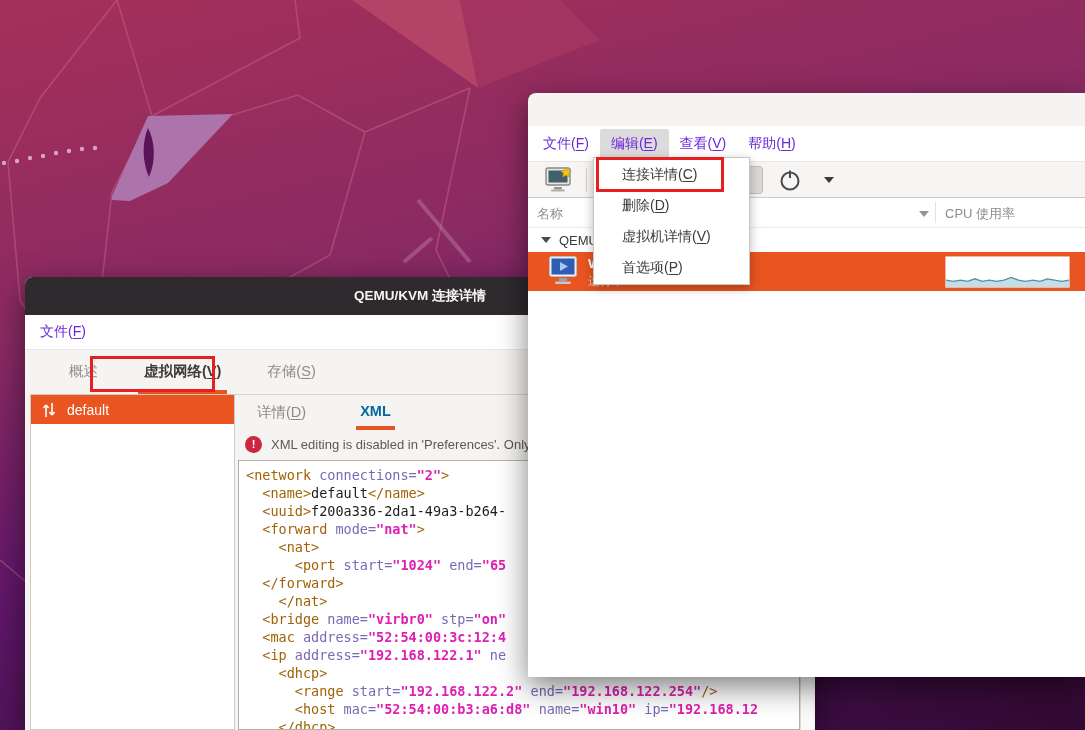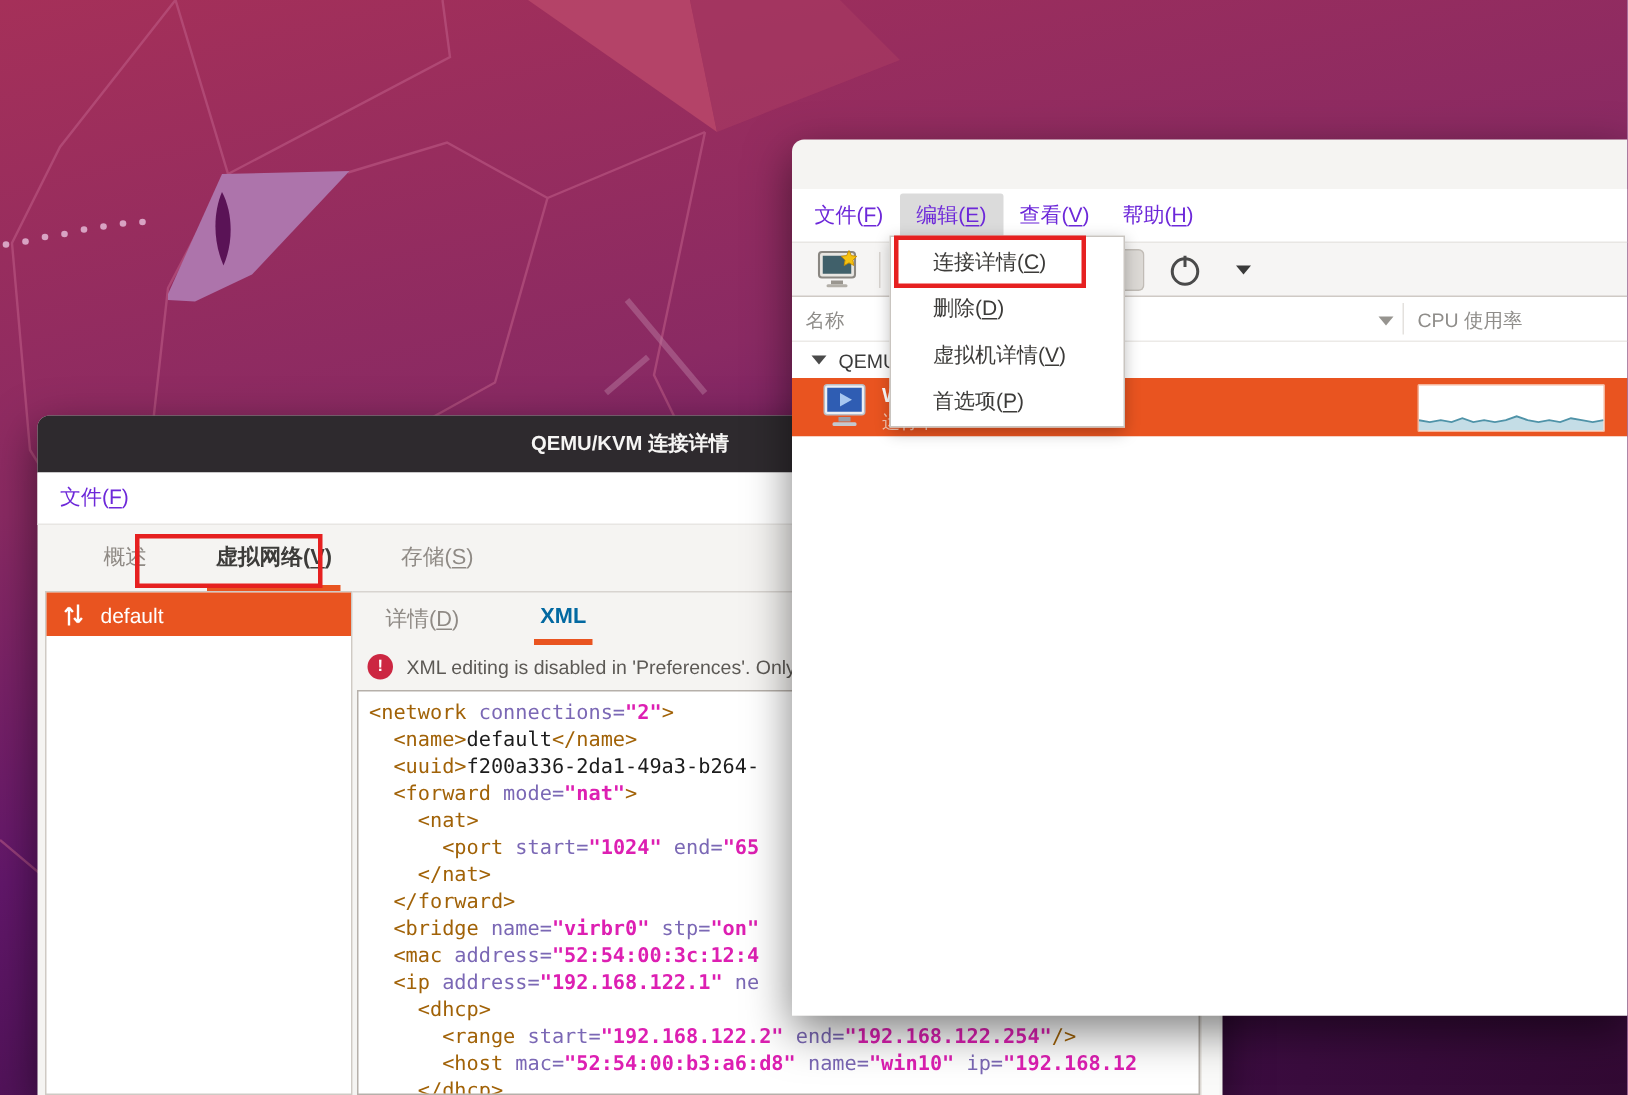--- a/index.html
+++ b/index.html
@@ -171,22 +171,22 @@
       <span style="white-space:nowrap; overflow:hidden;">XML editing is disabled in 'Preferences'. Only en</span>
     </div>
 
     <div class="code-box" id="xml-code" style="left:213px; top:183px; width:562px; bottom:0;">
         <div class="code-line"><span class="tk-t">&lt;network </span><span class="tk-a">connections=</span><span class="tk-v">"2"</span><span class="tk-t">&gt;</span></div>
         <div class="code-line"><span class="tk-t">  &lt;name&gt;</span><span class="tk-p">default</span><span class="tk-t">&lt;/name&gt;</span></div>
         <div class="code-line"><span class="tk-t">  &lt;uuid&gt;</span><span class="tk-p">f200a336-2da1-49a3-b264-</span></div>
         <div class="code-line"><span class="tk-t">  &lt;forward </span><span class="tk-a">mode=</span><span class="tk-v">"nat"</span><span class="tk-t">&gt;</span></div>
         <div class="code-line"><span class="tk-t">    &lt;nat&gt;</span></div>
         <div class="code-line"><span class="tk-t">      &lt;port </span><span class="tk-a">start=</span><span class="tk-v">"1024"</span><span class="tk-a"> end=</span><span class="tk-v">"65</span></div>
+        <div class="code-line"><span class="tk-t">  &lt;/forward&gt;</span></div>
         <div class="code-line"><span class="tk-t">    &lt;/nat&gt;</span></div>
-        <div class="code-line"><span class="tk-t">  &lt;/forward&gt;</span></div>
         <div class="code-line"><span class="tk-t">  &lt;bridge </span><span class="tk-a">name=</span><span class="tk-v">"virbr0"</span><span class="tk-a"> stp=</span><span class="tk-v">"on"</span></div>
         <div class="code-line"><span class="tk-t">  &lt;mac </span><span class="tk-a">address=</span><span class="tk-v">"52:54:00:3c:12:4</span></div>
         <div class="code-line"><span class="tk-t">  &lt;ip </span><span class="tk-a">address=</span><span class="tk-v">"192.168.122.1"</span><span class="tk-a"> ne</span></div>
         <div class="code-line"><span class="tk-t">    &lt;dhcp&gt;</span></div>
         <div class="code-line"><span class="tk-t">      &lt;range </span><span class="tk-a">start=</span><span class="tk-v">"192.168.122.2"</span><span class="tk-a"> end=</span><span class="tk-v">"192.168.122.254"</span><span class="tk-t">/&gt;</span></div>
         <div class="code-line"><span class="tk-t">      &lt;host </span><span class="tk-a">mac=</span><span class="tk-v">"52:54:00:b3:a6:d8"</span><span class="tk-a"> name=</span><span class="tk-v">"win10"</span><span class="tk-a"> ip=</span><span class="tk-v">"192.168.12</span></div>
         <div class="code-line"><span class="tk-t">    &lt;/dhcp&gt;</span></div>
       </div>
     <div class="code-scroll" style="left:775px; top:183px; width:13px; bottom:0;"></div>
   </div>

